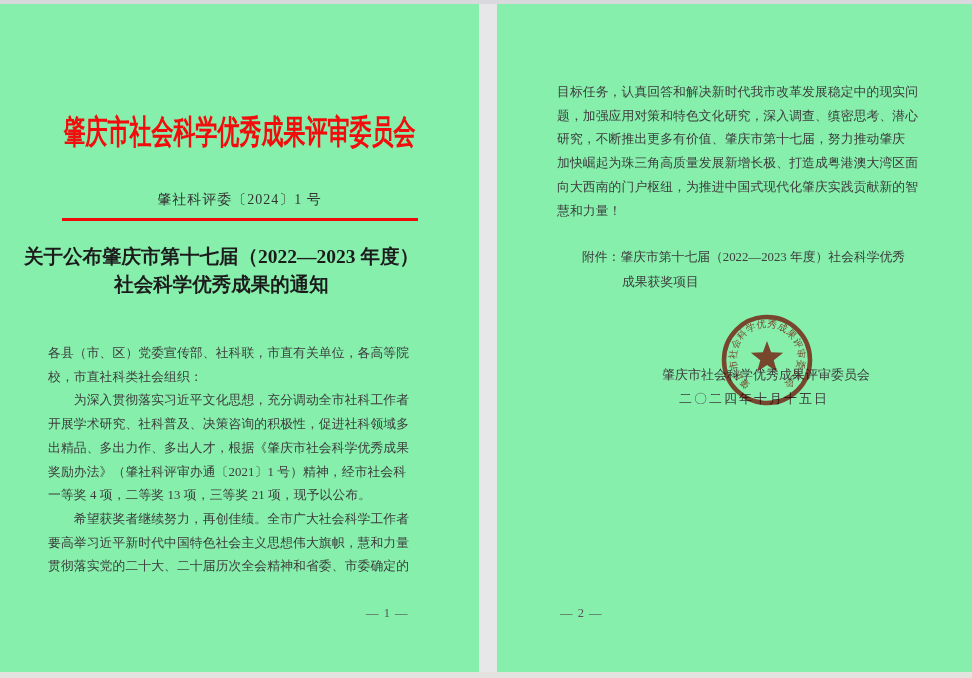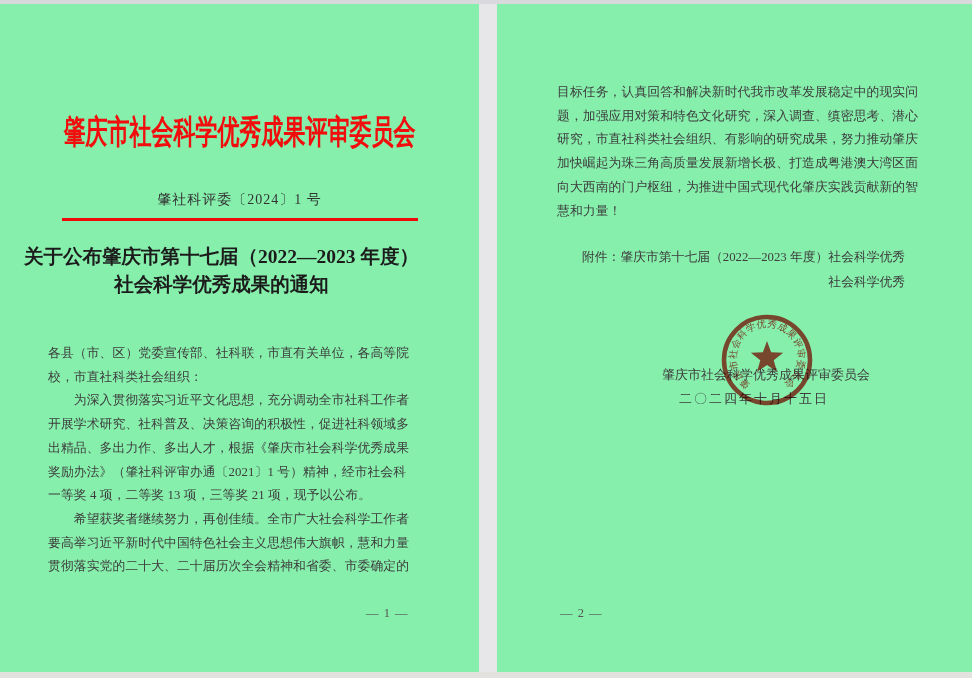--- a/index.html
+++ b/index.html
@@ -34,21 +34,21 @@
     font-size:19.5px;font-weight:700;color:#1c1c1c;line-height:28px;white-space:nowrap;
   }
   .body-block{
     position:absolute;font-size:12.8px;line-height:23.7px;color:#3d3d3d;
     white-space:nowrap;letter-spacing:0.1px;
   }
   .p1-body{left:48px;top:338px;width:360px;}
   .p2-body{left:60px;top:77px;width:360px;}
   .attachment{
     position:absolute;left:85px;top:241px;font-size:12.8px;line-height:24.5px;
-    color:#3d3d3d;white-space:nowrap;text-align:right;
+    color:#3d3d3d;white-space:nowrap;
   }
   .attachment .att-line2{padding-left:40px;}
   .signature{
     position:absolute;left:0;top:363px;width:538px;text-align:center;
     font-size:13px;line-height:16px;color:#3d3d3d;white-space:nowrap;
   }
   .doc-date{
     position:absolute;left:0;top:387px;width:514px;text-align:center;
     font-size:13px;line-height:16px;color:#3d3d3d;letter-spacing:2px;white-space:nowrap;
   }
@@ -88,28 +88,28 @@
       <div class="body-line">要高举习近平新时代中国特色社会主义思想伟大旗帜，慧和力量</div>
       <div class="body-line">贯彻落实党的二十大、二十届历次全会精神和省委、市委确定的</div>
     </div>
   <div class="page-number pn1">— 1 —</div>
 </div>
 
 <div class="page page2">
   <div class="body-block p2-body">
       <div class="body-line">目标任务，认真回答和解决新时代我市改革发展稳定中的现实问</div>
       <div class="body-line">题，加强应用对策和特色文化研究，深入调查、缜密思考、潜心</div>
-      <div class="body-line">研究，市直社科类社会组织、有影响的研究成果，努力推动肇庆</div>
+      <div class="body-line">研究，不断推出更多有价值、肇庆市第十七届，努力推动肇庆</div>
       <div class="body-line">加快崛起为珠三角高质量发展新增长极、打造成粤港澳大湾区面</div>
       <div class="body-line">向大西南的门户枢纽，为推进中国式现代化肇庆实践贡献新的智</div>
       <div class="body-line">慧和力量！</div>
     </div>
   <div class="attachment">
     <div class="att-line1">附件：肇庆市第十七届（2022—2023 年度）社会科学优秀</div>
-    <div class="att-line2">社会科学优秀</div>
+    <div class="att-line2">成果获奖项目</div>
   </div>
   <div class="signature">肇庆市社会科学优秀成果评审委员会</div>
   <div class="doc-date">二〇二四年十月十五日</div>
   <svg class="seal" viewBox="0 0 120 120">
     <circle cx="60" cy="60" r="43" fill="none" stroke="#dd3226" stroke-width="4.5"></circle>
     <polygon fill="#dd3226" points="60,41 64.1,52.3 76.2,52.7 66.7,60.2 70,71.8 60,65 50,71.8 53.3,60.2 43.8,52.7 55.9,52.3"></polygon>
     <defs>
       <path id="sealTextPath" d="M 44.5,84.8 A 31,31 0 1 1 75.5,84.8" fill="none"></path>
     </defs>
     <text font-size="9.5" fill="#dd3226" letter-spacing="0.5" style="font-family:'Liberation Serif','DejaVu Serif',serif;">

